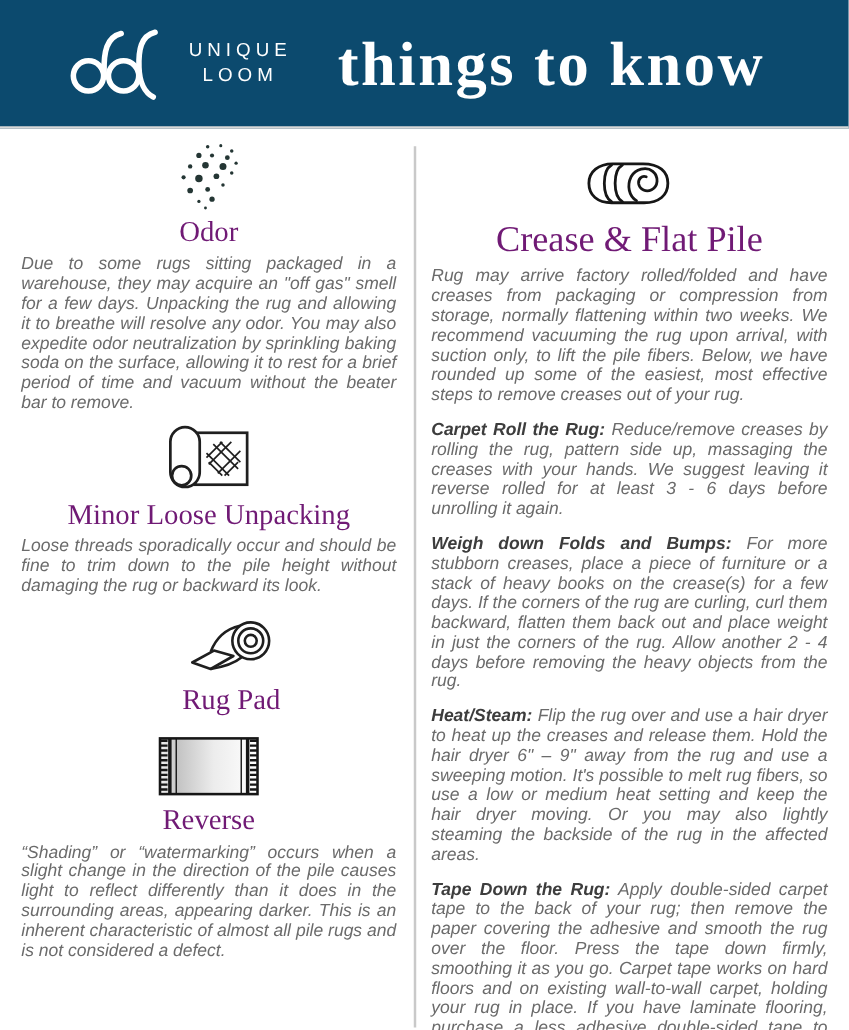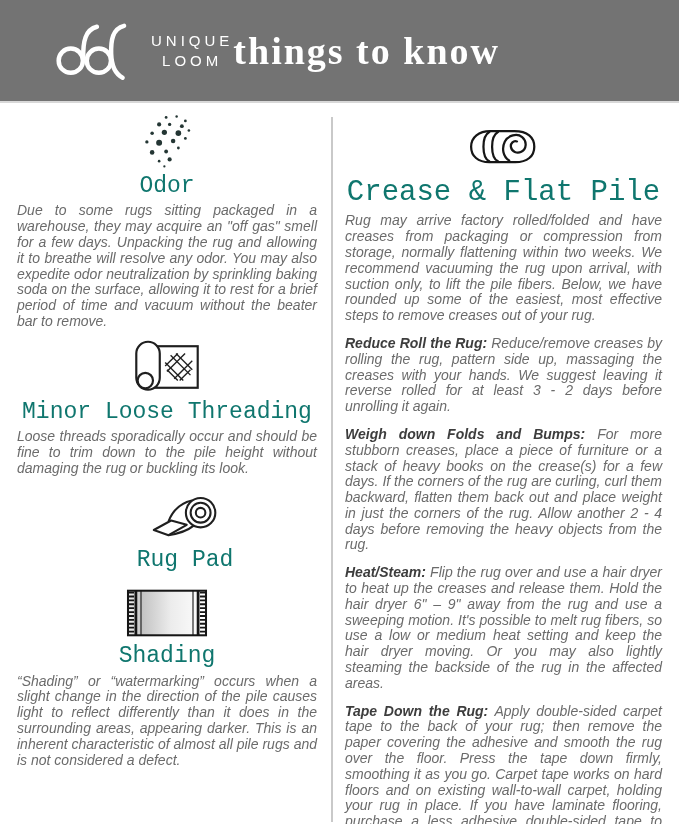--- a/index.html
+++ b/index.html
@@ -5,48 +5,48 @@
   html,body{margin:0;padding:0;}
   body{
     width:679px;height:824px;overflow:hidden;background:#ffffff;
     font-family:"Liberation Sans", sans-serif;
     -webkit-font-smoothing:antialiased;
   }
   .page{width:679px;height:824px;position:relative;background:#ffffff;}
 
   
   .header{
-    height:103px;background:#737373;display:flex;align-items:center;
+    height:103px;background:#0c4a6e;display:flex;align-items:center;
     padding:0 24px 0 52px;box-sizing:border-box;
     border-bottom:2px solid #d8d8d8;
   }
   .brand{display:flex;align-items:center;gap:13px;}
   .brand-text{display:flex;flex-direction:column;align-items:center;color:#ffffff;
     font-size:15px;letter-spacing:4px;line-height:1.3;font-weight:400;}
   .title{
-    flex:1;margin:0;color:#ffffff;
+    flex:1;text-align:center;margin:0;color:#ffffff;
     font-family:"Liberation Serif", serif;font-weight:600;
-    font-size:38px;letter-spacing:2px;line-height:1;padding-right:6px;
+    font-size:50px;letter-spacing:2px;line-height:1;padding-right:6px;
   }
 
   
   .content{position:relative;height:719px;}
   .col-divider{
     position:absolute;left:331px;top:14px;bottom:0;width:1.5px;background:#c9c9c9;
   }
   .col{position:absolute;top:0;box-sizing:border-box;}
   .col.left{left:17px;width:300px;}
   .col.right{left:345px;width:317px;}
 
   .sec{display:flex;flex-direction:column;align-items:center;}
   .icon-wrap{display:flex;justify-content:center;align-items:flex-end;}
 
   h2.sec-heading{
-    margin:4px 0 2px 0;font-family:Liberation Mono, monospace;font-weight:400;
-    color:#0f766e;font-size:23px;line-height:1.15;text-align:center;
+    margin:4px 0 2px 0;font-family:Liberation Serif, serif;font-weight:400;
+    color:#701a75;font-size:23px;line-height:1.15;text-align:center;
   }
   .col.right h2.sec-heading{font-size:29px;margin-top:6px;}
 
   p.body-text{
     margin:2px 0 0 0;width:100%;
     color:#6b6b6b;font-size:14px;line-height:15.8px;
     text-align:justify;
     font-style:italic;
   }
   p.body-text.tip{margin-top:12px;}
@@ -131,22 +131,22 @@
                 <path d="M62,16 L42,36"></path>
                   <path d="M70,24 L50,44"></path>
                   <path d="M54,16 L40,30"></path>
                   <path d="M68,34 L56,46"></path>
               </g>
               <rect x="8" y="3" width="26" height="53" rx="13" stroke-width="2.4" fill="#ffffff"></rect>
               <circle cx="18" cy="46" r="8.5" stroke-width="2.4" fill="#ffffff"></circle>
             </g>
           </svg>
         </div>
-        <h2 class="sec-heading">Minor Loose Threading</h2>
-        <p class="body-text">Loose threads sporadically occur and should be fine to trim down to the pile height without damaging the rug or buckling its look.</p>
+        <h2 class="sec-heading">Minor Loose Unpacking</h2>
+        <p class="body-text">Loose threads sporadically occur and should be fine to trim down to the pile height without damaging the rug or backward its look.</p>
       </div>
 
       <div class="sec sec-rugpad">
         <div class="icon-wrap">
           <svg viewBox="0 0 92 60" width="82" height="52" aria-hidden="true">
             <g stroke="#1f1f1f" stroke-width="2.4" fill="#ffffff" stroke-linejoin="round">
               <path d="M10,45 L30,34 L48,39 L27,51 Z"></path>
               <path d="M27,35 C32,22 41,14 54,11" fill="none"></path>
               <path d="M27,51 C40,49 50,45 56,40" fill="none"></path>
               <circle cx="64" cy="25" r="17"></circle>
@@ -173,21 +173,21 @@
             <g stroke="#161616">
               <line x1="11.5" y1="5" x2="11.5" y2="51" stroke-width="6" stroke-dasharray="2 2.2"></line>
               <line x1="88.5" y1="5" x2="88.5" y2="51" stroke-width="6" stroke-dasharray="2 2.2"></line>
               <line x1="16.5" y1="4" x2="16.5" y2="52" stroke-width="3"></line>
               <line x1="83.5" y1="4" x2="83.5" y2="52" stroke-width="3"></line>
               <line x1="22" y1="4" x2="22" y2="52" stroke-width="1.2"></line>
               <line x1="78" y1="4" x2="78" y2="52" stroke-width="1.2"></line>
             </g>
           </svg>
         </div>
-        <h2 class="sec-heading">Shading</h2>
+        <h2 class="sec-heading">Reverse</h2>
         <p class="body-text">“Shading” or “watermarking” occurs when a slight change in the direction of the pile causes light to reflect differently than it does in the surrounding areas, appearing darker. This is an inherent characteristic of almost all pile rugs and is not considered a defect.</p>
       </div>
 
     </section>
 
     <section class="col right">
 
       <div class="sec sec-crease">
         <div class="icon-wrap">
           <svg viewBox="0 0 92 52" width="80" height="45" aria-hidden="true">
@@ -195,21 +195,21 @@
               <path d="M30,7 L58,7 C73,7 81,14 81,25 C81,36 73,43 59,43 L29,43 C16,43 8,36 8,25 C8,14 17,7 30,7 Z" fill="#ffffff"></path>
               <path d="M29,8 C20,13 20,37 29,42"></path>
               <path d="M39,8 C30,13 30,37 39,42"></path>
               <path d="M52,41 C45,37 43,27 47,19 C51,12 61,9 67,14 C73,19 72,28 66,31 C61,33.5 55,31 54,25.5 C53.3,21 57,17.5 61,19"></path>
             </g>
           </svg>
         </div>
         <h2 class="sec-heading">Crease &amp; Flat Pile</h2>
         <p class="body-text">Rug may arrive factory rolled/folded and have creases from packaging or compression from storage, normally flattening within two weeks. We recommend vacuuming the rug upon arrival, with suction only, to lift the pile fibers. Below, we have rounded up some of the easiest, most effective steps to remove creases out of your rug.</p>
 
-        <p class="body-text tip"><strong>Reduce Roll the Rug:</strong> <span>Reduce/remove creases by rolling the rug, pattern side up, massaging the creases with your hands. We suggest leaving it reverse rolled for at least 3 - 2 days before unrolling it again.</span></p>
+        <p class="body-text tip"><strong>Carpet Roll the Rug:</strong> <span>Reduce/remove creases by rolling the rug, pattern side up, massaging the creases with your hands. We suggest leaving it reverse rolled for at least 3 - 6 days before unrolling it again.</span></p>
 
         <p class="body-text tip"><strong>Weigh down Folds and Bumps:</strong> <span>For more stubborn creases, place a piece of furniture or a stack of heavy books on the crease(s) for a few days. If the corners of the rug are curling, curl them backward, flatten them back out and place weight in just the corners of the rug. Allow another 2 - 4 days before removing the heavy objects from the rug.</span></p>
 
         <p class="body-text tip"><strong>Heat/Steam:</strong> <span>Flip the rug over and use a hair dryer to heat up the creases and release them. Hold the hair dryer 6" – 9" away from the rug and use a sweeping motion. It's possible to melt rug fibers, so use a low or medium heat setting and keep the hair dryer moving. Or you may also lightly steaming the backside of the rug in the affected areas.</span></p>
 
         <p class="body-text tip"><strong>Tape Down the Rug:</strong> <span>Apply double-sided carpet tape to the back of your rug; then remove the paper covering the adhesive and smooth the rug over the floor. Press the tape down firmly, smoothing it as you go. Carpet tape works on hard floors and on existing wall-to-wall carpet, holding your rug in place. If you have laminate flooring, purchase a less adhesive double-sided tape to prevent the laminate from buckling or otherwise being damaged.</span></p>
       </div>
 
     </section>
   </main>

